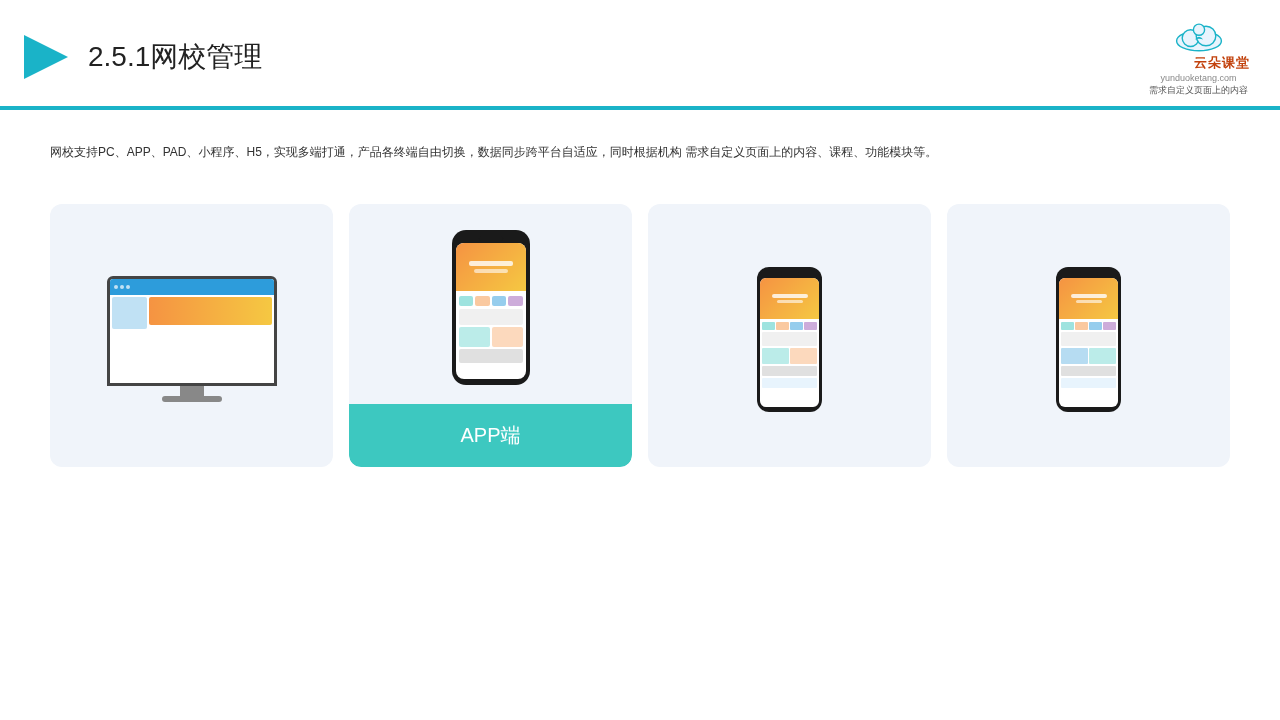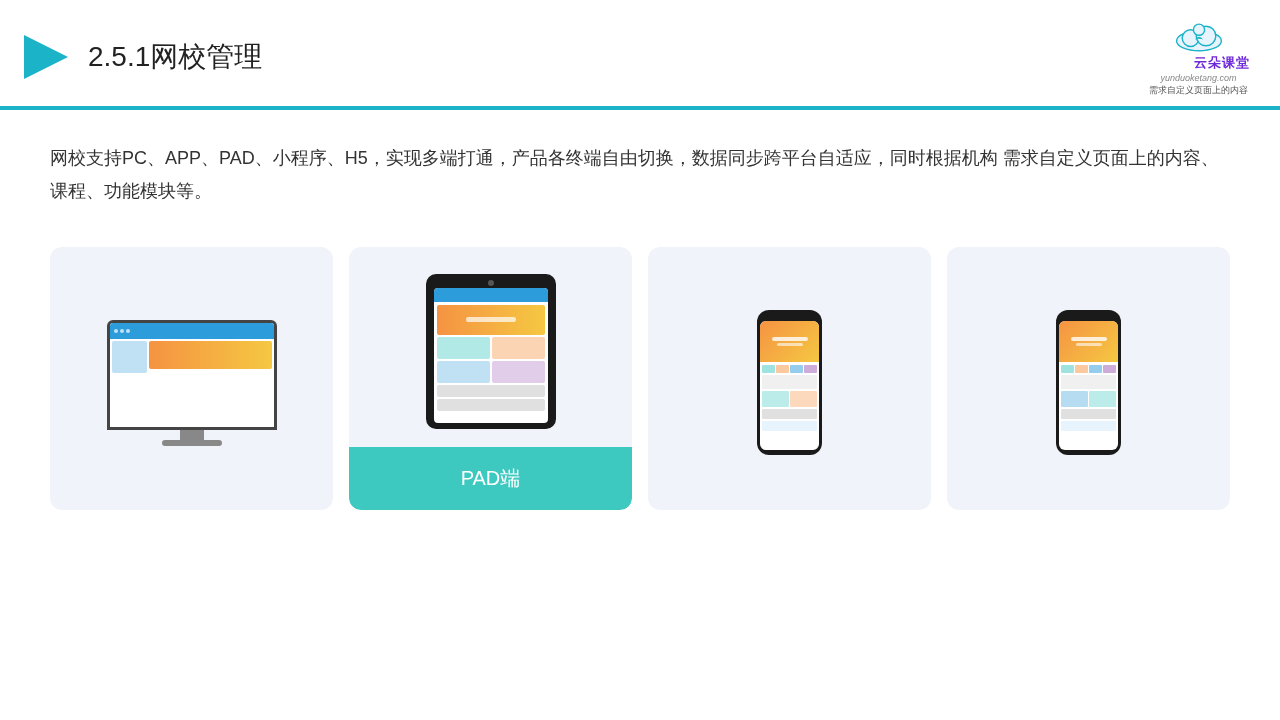--- a/index.html
+++ b/index.html
@@ -40,30 +40,30 @@
       display: flex;
       flex-direction: column;
       align-items: center;
     }
     .logo-cloud {
       width: 56px;
       height: 36px;
     }
     .logo-name {
       font-size: 13px;
-      color: #6d28d9;
+      color: #c2410c;
       font-weight: bold;
       letter-spacing: 1px;
       margin-left: 47px;
     }
 
     
     .description {
       padding: 32px 50px 20px 50px;
-      font-size: 18px;
+      font-size: 12px;
       color: #333;
       line-height: 1.8;
     }
 
     
     .cards-container {
       display: flex;
       gap: 16px;
       padding: 20px 50px 30px 50px;
       justify-content: space-between;
@@ -277,21 +277,21 @@
 
       <ellipse cx="40" cy="32" rx="32" ry="14" fill="#e8f4fd" stroke="#1ab3c8" stroke-width="2"></ellipse>
       <circle cx="28" cy="28" r="12" fill="#e8f4fd" stroke="#1ab3c8" stroke-width="2"></circle>
       <circle cx="50" cy="25" r="14" fill="#e8f4fd" stroke="#1ab3c8" stroke-width="2"></circle>
 
       <circle cx="40" cy="16" r="8" fill="#e8f4fd" stroke="#1ab3c8" stroke-width="2"></circle>
 
       <path d="M34,30 Q40,22 46,30 Q40,28 34,30" fill="#1ab3c8"></path>
     </svg>
     <span class="logo-name">云朵课堂</span>
-    <div style="font-size:9px;color:#888;text-align:center;line-height:1.4;font-style:italic;">yunduoketang.com</div>
+    <div style="font-size:9px;color:#888;text-align:center;line-height:1.4;">yunduoketang.com</div>
     <div style="font-size:9px;color:#555;text-align:center;line-height:1.3;">需求自定义页面上的内容</div>
   </div>
   <div class="divider-line"></div>
 </div>
 
 <div class="description">
   <span>网校支持PC、APP、PAD、小程序、H5，实现多端打通，产品各终端自由切换，数据同步跨平台自适应，同时根据机构
 需求自定义页面上的内容、课程、功能模块等。</span>
 </div>
 
@@ -321,45 +321,49 @@
               </div>
             </div>
           </div>
         </div>
         <div class="pc-neck"></div>
         <div class="pc-base"></div>
       </div>
     </div>
   </div>
 
-
   <div class="card">
     <div class="card-image-area">
-      <div class="pad-mockup">
-        <div class="pad-cam"></div>
-        <div class="pad-screen">
-          <div class="pad-header-bar"></div>
+      <div class="phone-mockup">
+        <div class="phone-notch"></div>
+        <div class="phone-screen">
+          <div style="height:35%;background:linear-gradient(135deg,#f59342,#f5c842);display:flex;align-items:center;justify-content:center;flex-direction:column;gap:3px;">
+            <div style="width:44px;height:5px;background:rgba(255,255,255,0.8);border-radius:2px;"></div>
+            <div style="width:34px;height:4px;background:rgba(255,255,255,0.6);border-radius:2px;"></div>
+          </div>
           <div style="padding:3px;display:flex;flex-direction:column;gap:2px;">
-            <div style="height:30px;background:linear-gradient(90deg,#f59342,#f5c842);border-radius:2px;display:flex;align-items:center;justify-content:center;">
-              <div style="width:50px;height:5px;background:rgba(255,255,255,0.7);border-radius:2px;"></div>
-            </div>
-            <div class="pad-body" style="padding:0;gap:2px;display:grid;grid-template-columns:1fr 1fr;grid-template-rows:auto auto;">
-              <div class="pad-card" style="background:#3dc8c0;opacity:0.4;"></div>
-              <div class="pad-card" style="background:#f59342;opacity:0.4;"></div>
-              <div class="pad-card" style="background:#2d9cdb;opacity:0.3;"></div>
-              <div class="pad-card" style="background:#9b59b6;opacity:0.3;"></div>
-            </div>
-            <div style="height:12px;background:#e0e0e0;border-radius:2px;"></div>
-            <div style="height:12px;background:#e0e0e0;border-radius:2px;"></div>
+            <div style="display:grid;grid-template-columns:repeat(4,1fr);gap:2px;margin-top:2px;">
+              <div style="height:10px;background:#3dc8c0;opacity:0.5;border-radius:2px;"></div>
+              <div style="height:10px;background:#f59342;opacity:0.5;border-radius:2px;"></div>
+              <div style="height:10px;background:#2d9cdb;opacity:0.5;border-radius:2px;"></div>
+              <div style="height:10px;background:#9b59b6;opacity:0.5;border-radius:2px;"></div>
+            </div>
+            <div style="height:16px;background:#f0f0f0;border-radius:2px;margin-top:1px;"></div>
+            <div style="display:grid;grid-template-columns:1fr 1fr;gap:2px;">
+              <div style="height:20px;background:#3dc8c0;opacity:0.35;border-radius:2px;"></div>
+              <div style="height:20px;background:#f59342;opacity:0.35;border-radius:2px;"></div>
+            </div>
+            <div style="height:14px;background:#e0e0e0;border-radius:2px;"></div>
           </div>
         </div>
       </div>
     </div>
-    <div class="card-label">PAD端</div>
-  </div>
+    <div class="card-label">APP端</div>
+  </div>
+
 
   <div class="card">
     <div class="card-image-area">
       <div class="mini-phone-mockup">
         <div class="mini-phone-notch"></div>
         <div class="mini-phone-screen">
           <div style="height:32%;background:linear-gradient(135deg,#f59342,#f5c842);display:flex;align-items:center;justify-content:center;flex-direction:column;gap:2px;">
             <div style="width:36px;height:4px;background:rgba(255,255,255,0.8);border-radius:2px;"></div>
             <div style="width:26px;height:3px;background:rgba(255,255,255,0.6);border-radius:2px;"></div>
           </div>

